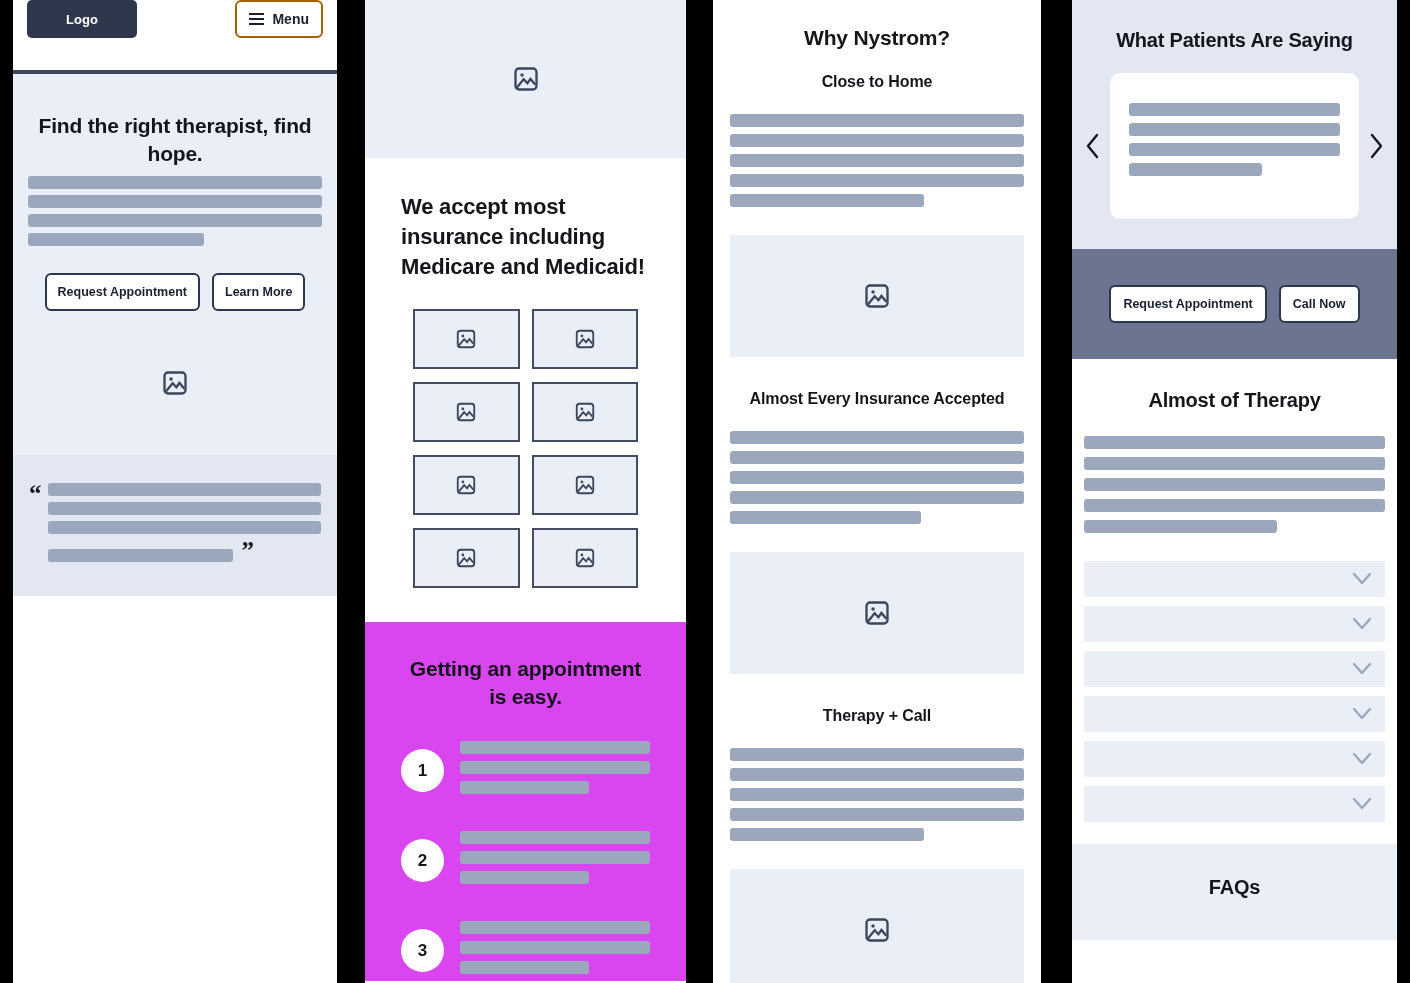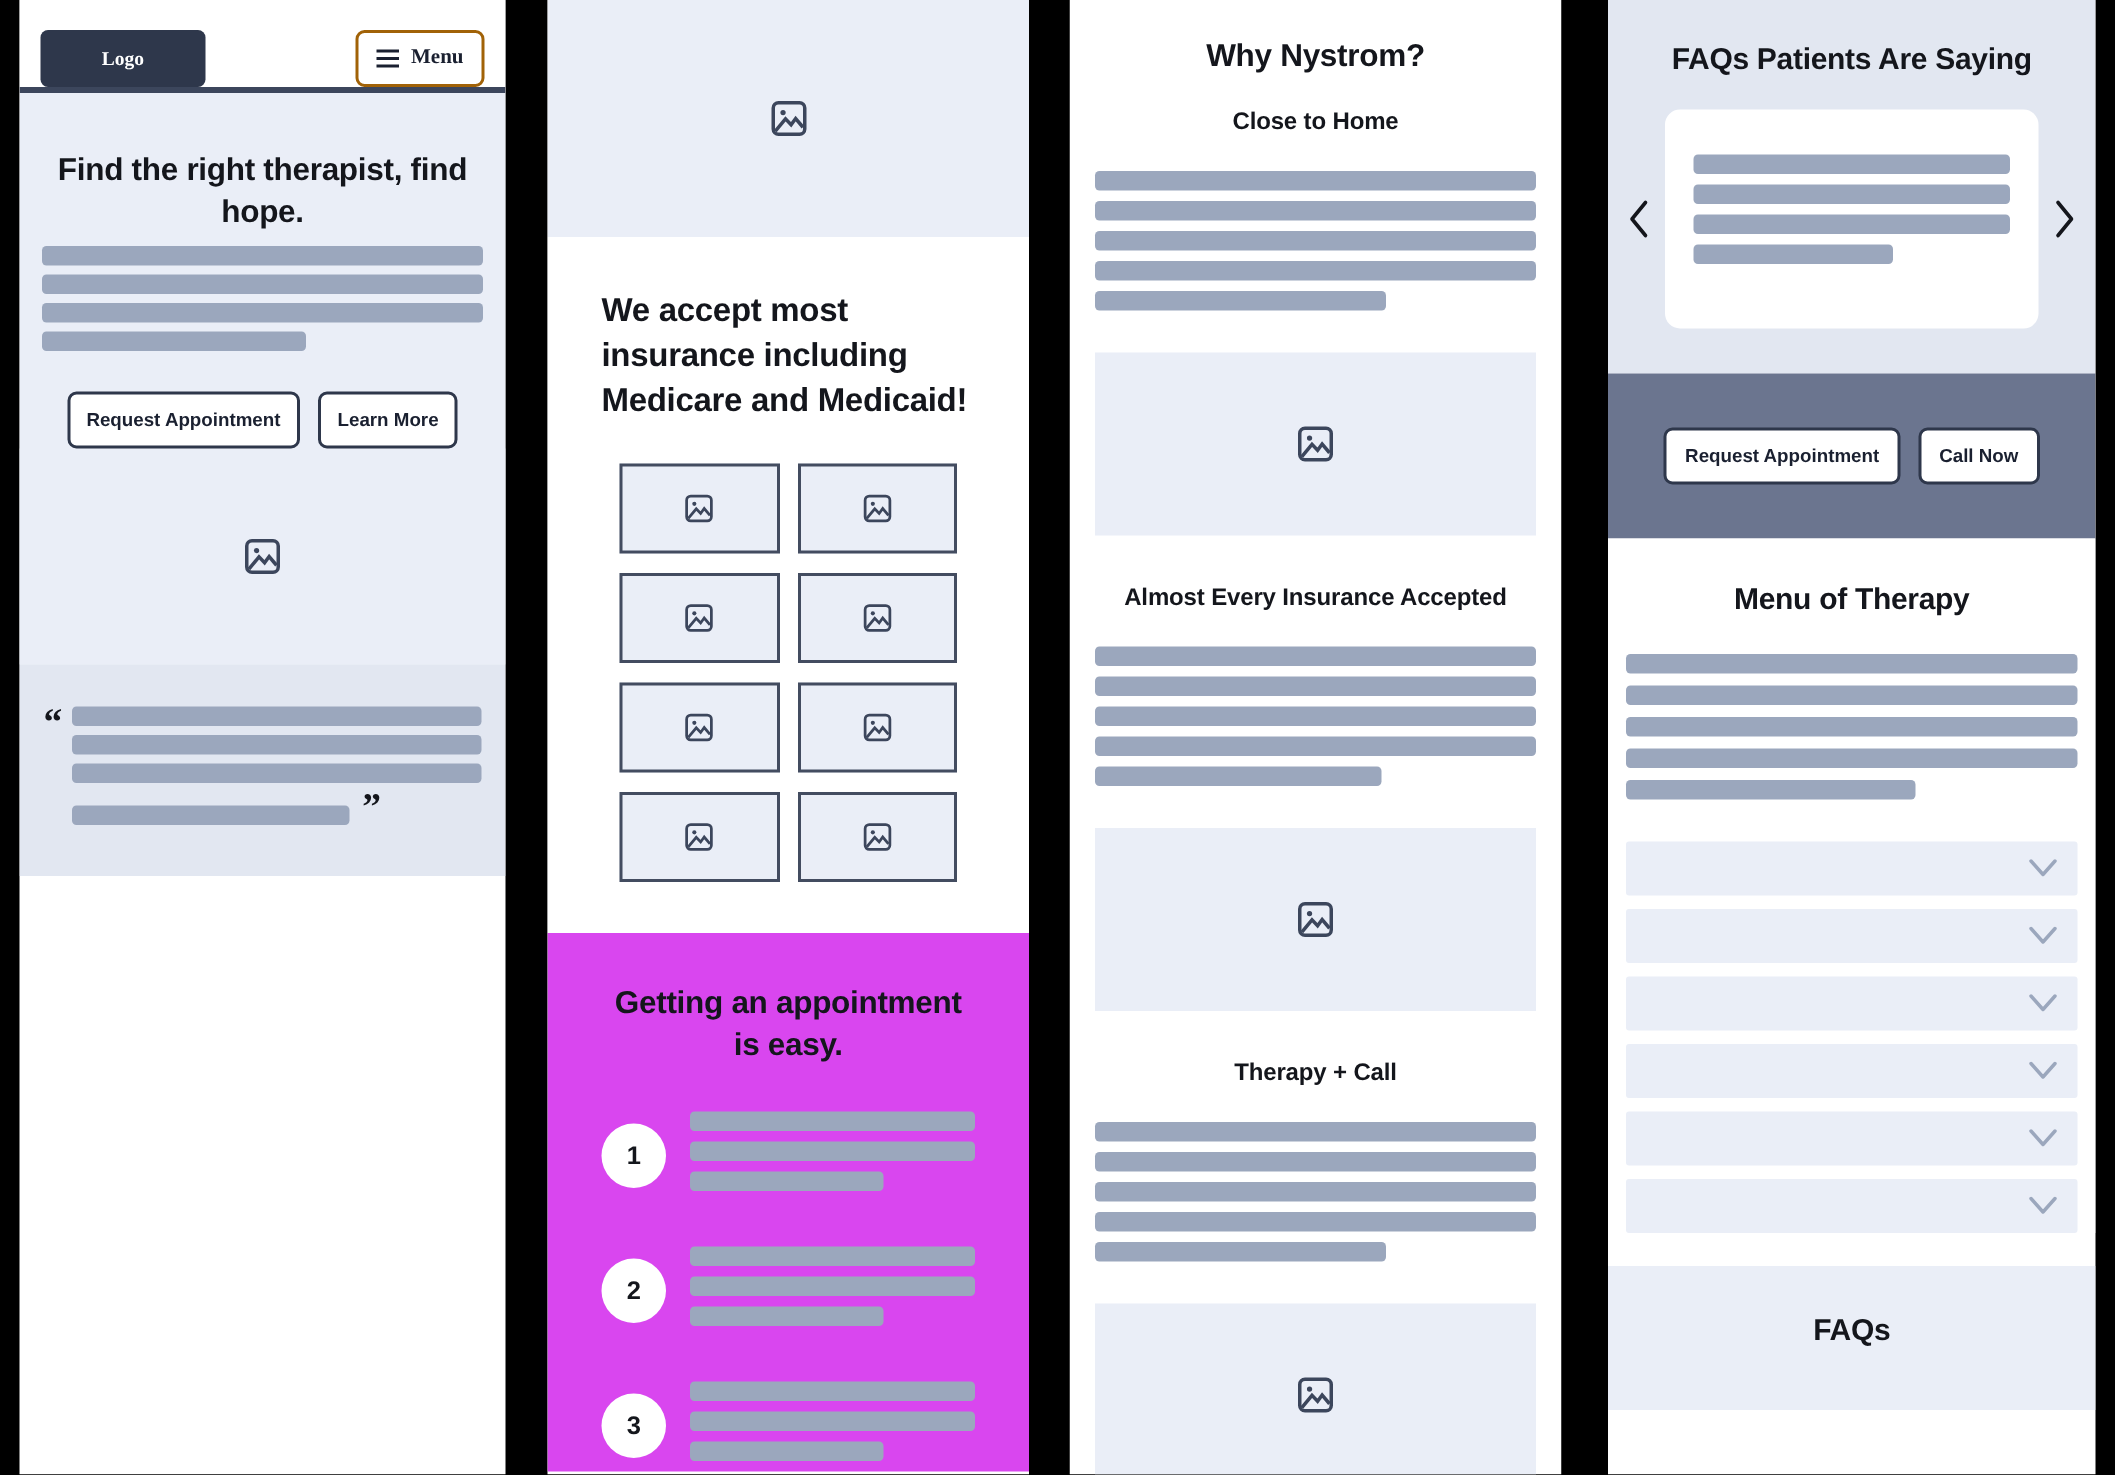--- a/index.html
+++ b/index.html
@@ -55,25 +55,24 @@
     background: #eaeef7;
   }
   .imgcard {
     border: 2px solid #434c60;
     background: #eaeef7;
     display: flex; align-items: center; justify-content: center;
   }
 
   
   .p1-header {
-    height: 62px; background: #fff;
-    display: flex; align-items: flex-end; justify-content: space-between;
+    height: 74px; background: #fff;
+    display: flex; align-items: flex-start; justify-content: space-between;
     padding: 0 14px;
     border-bottom: 4px solid #3c465c;
-    font-family: Liberation Serif, serif;
   }
   .logo-chip {
     width: 110px; height: 38px; border-radius: 5px;
     background: #2e374b; color: #fff;
     font-size: 13px; font-weight: 700;
     display: flex; align-items: center; justify-content: center;
   }
   .menu-chip {
     height: 38px; padding: 0 12px; border-radius: 6px;
     border: 2px solid #a16207; background: #fff; color: #1a2030;
@@ -389,21 +388,21 @@
               <path d="M4.2 19.2L10 12.2l3.2 3.4L15.8 12l4.2 5"></path>
             </svg>
         </div>
       </div>
     </div>
   </div>
 
   <div class="panel" id="panel4">
 
     <div class="p4-testi">
-      <h2 class="head">FAQs Patients Are Saying</h2>
+      <h2 class="head">What Patients Are Saying</h2>
       <div class="carousel">
         <div class="arrow">
           <svg width="18" height="28" viewBox="0 0 18 28" fill="none" stroke="#14161c" stroke-width="2.4" stroke-linecap="round" stroke-linejoin="round">
               <path d="M13 3L4 14l9 11"></path>
             </svg>
         </div>
         <div class="tcard">
           <div class="bar"></div>
           <div class="bar"></div>
           <div class="bar"></div>
@@ -416,21 +415,21 @@
         </div>
       </div>
     </div>
 
     <div class="p4-cta">
       <button class="btn-white">Request Appointment</button>
       <button class="btn-white">Call Now</button>
     </div>
 
     <div class="p4-types">
-      <h2 class="head">Menu of Therapy</h2>
+      <h2 class="head">Almost of Therapy</h2>
       <div>
         <div class="bar"></div>
         <div class="bar"></div>
         <div class="bar"></div>
         <div class="bar"></div>
         <div class="bar last" style="width:64%;"></div>
       </div>
 
       <div class="acc-list">
         <div class="acc-item">

